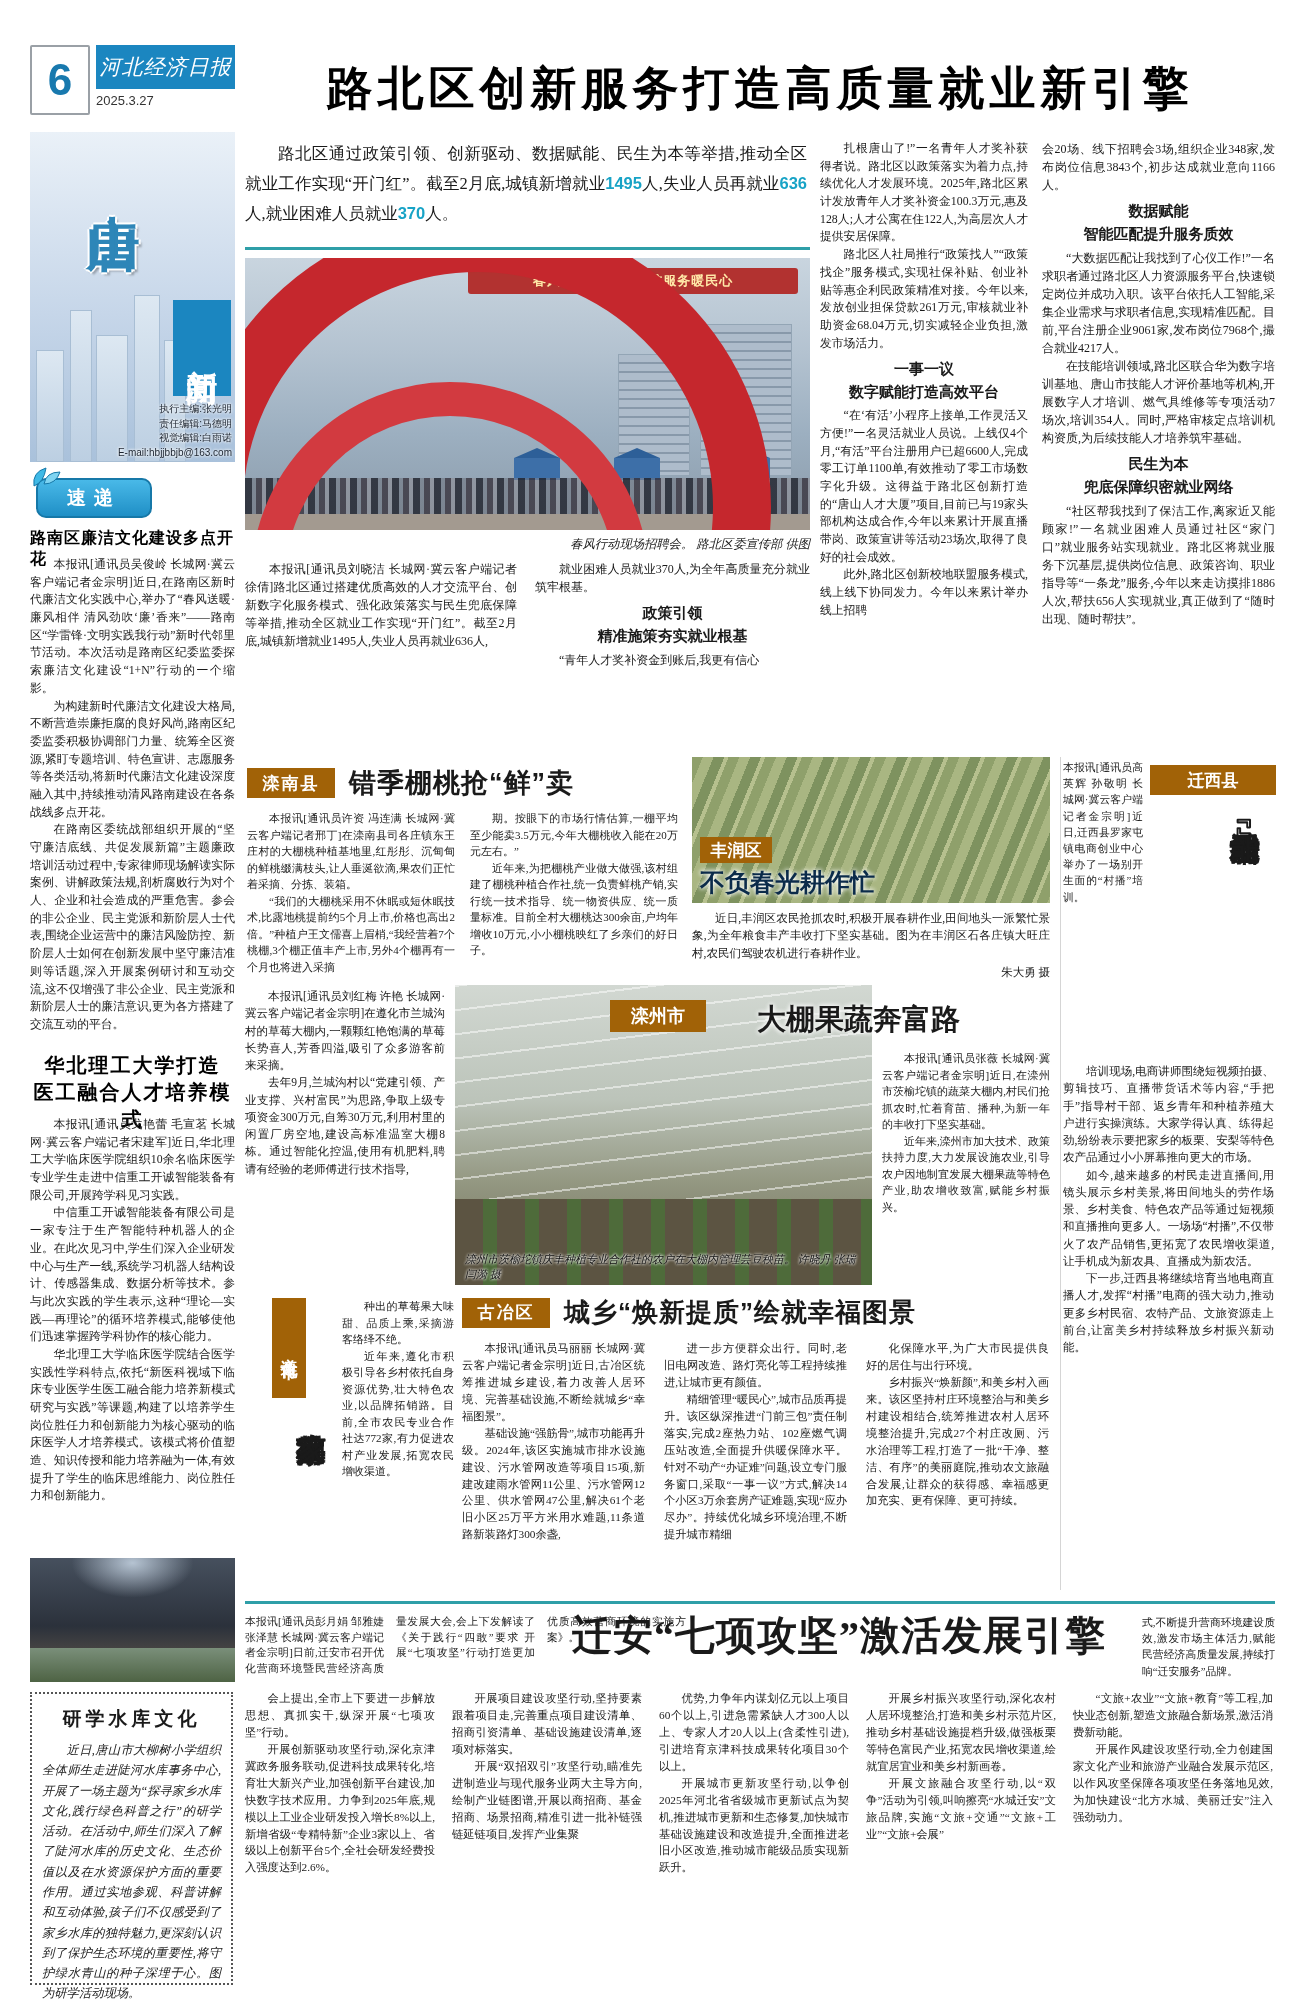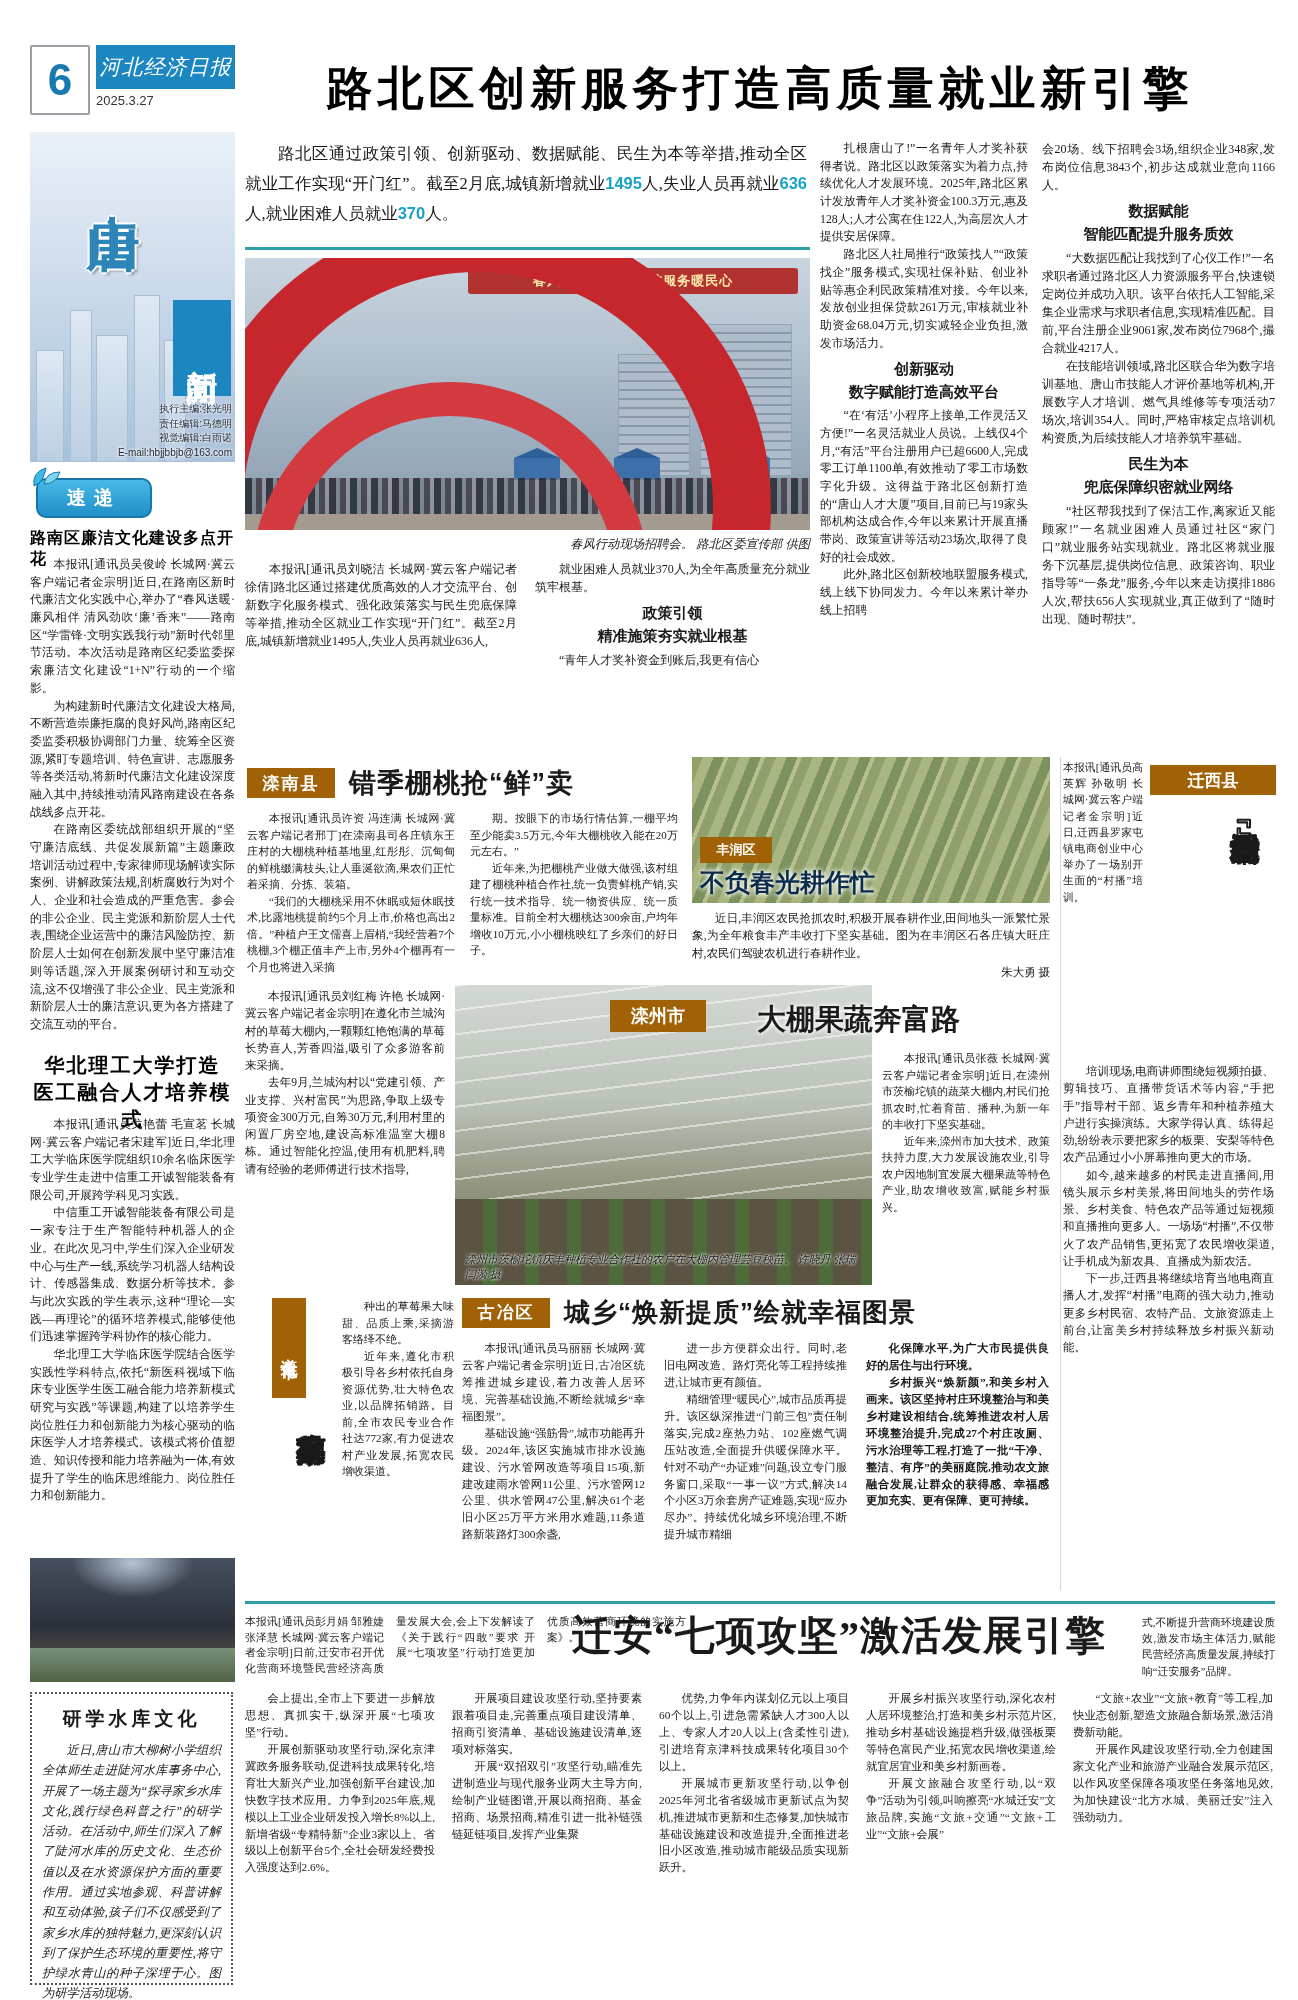--- a/index.html
+++ b/index.html
@@ -68,21 +68,21 @@
   .subhead{font-size:15px;margin:6px 0 4px;}
   
   .sec-head{display:flex;align-items:center;gap:14px;}
   .sec-label{width:88px;height:30px;font-size:17px;letter-spacing:2px;}
   .sec-title{font-size:27px;font-weight:900;font-family:"Liberation Sans",sans-serif;letter-spacing:1px;white-space:nowrap;}
   #ln-head{left:247px;top:765px;width:430px;}
   #ln-col1{left:247px;top:810px;width:208px;height:172px;font-size:11px;}
   #ln-col2{left:470px;top:810px;width:208px;height:172px;font-size:11px;}
   #fr-photo{left:692px;top:757px;width:358px;height:146px;overflow:hidden;
             background:repeating-linear-gradient(112deg,#8fa06b 0 10px,#a9b682 10px 20px,#7e925f 20px 30px,#b6c08e 30px 34px);}
-  #fr-label{position:absolute;left:8px;bottom:40px;width:72px;height:26px;font-size:13px;}
+  #fr-label{position:absolute;left:8px;bottom:40px;width:72px;height:26px;font-size:17px;}
   #fr-title{position:absolute;left:8px;bottom:4px;font-size:25px;font-weight:900;color:#0b2b4a;
             font-family:"Liberation Sans",sans-serif;text-shadow:0 0 5px #fff,0 0 5px #fff;}
   #fr-caption{left:692px;top:910px;width:358px;height:72px;font-size:11.5px;}
   #fr-credit{text-align:right;margin-top:2px;font-size:11.5px;}
   #qx-block{left:1060px;top:757px;width:215px;height:833px;border-left:1px solid #d5d5d5;padding-left:0;}
   #qx-side{position:absolute;left:2px;top:2px;width:80px;height:296px;font-size:10.8px;}
   #qx-label{position:absolute;right:0;top:8px;width:126px;height:30px;font-size:17px;}
   #qx-vtitle{position:absolute;right:2px;top:52px;height:210px;width:124px;font-size:30px;font-weight:900;
              font-family:"Liberation Sans",sans-serif;line-height:1.9;}
   #qx-body{position:absolute;left:2px;top:306px;width:211px;height:524px;font-size:11.5px;}
@@ -214,21 +214,21 @@
         <div>政策引领</div>
         <div>精准施策夯实就业根基</div>
       </div>
     <p class="para">“青年人才奖补资金到账后,我更有信心</p>
   </div>
 
   <div id="ms-col3" class="abs ms-col body-txt">
     <p class="para">扎根唐山了!”一名青年人才奖补获得者说。路北区以政策落实为着力点,持续优化人才发展环境。2025年,路北区累计发放青年人才奖补资金100.3万元,惠及128人;人才公寓在住122人,为高层次人才提供安居保障。</p>
     <p class="para">路北区人社局推行“政策找人”“政策找企”服务模式,实现社保补贴、创业补贴等惠企利民政策精准对接。今年以来,发放创业担保贷款261万元,审核就业补助资金68.04万元,切实减轻企业负担,激发市场活力。</p>
     <div class="subhead">
-        <div>创新驱动</div>
+        <div>一事一议</div>
         <div>数字赋能打造高效平台</div>
       </div>
     <p class="para">“在‘有活’小程序上接单,工作灵活又方便!”一名灵活就业人员说。上线仅4个月,“有活”平台注册用户已超6600人,完成零工订单1100单,有效推动了零工市场数字化升级。这得益于路北区创新打造的“唐山人才大厦”项目,目前已与19家头部机构达成合作,今年以来累计开展直播带岗、政策宣讲等活动23场次,取得了良好的社会成效。</p>
     <p class="para">此外,路北区创新校地联盟服务模式,线上线下协同发力。今年以来累计举办线上招聘</p>
   </div>
 
   <div id="ms-col4" class="abs ms-col body-txt">
     <p class="para" style="text-indent:0;">会20场、线下招聘会3场,组织企业348家,发布岗位信息3843个,初步达成就业意向1166人。</p>
     <div class="subhead">
         <div>数据赋能</div>
@@ -306,21 +306,21 @@
     <div class="sec-title">城乡“焕新提质”绘就幸福图景</div>
   </div>
   <div class="abs gy-col body-txt" style="left:462px;">
       <p class="para">本报讯[通讯员马丽丽 长城网·冀云客户端记者金宗明]近日,古冶区统筹推进城乡建设,着力改善人居环境、完善基础设施,不断绘就城乡“幸福图景”。</p>
       <p class="para">基础设施“强筋骨”,城市功能再升级。2024年,该区实施城市排水设施建设、污水管网改造等项目15项,新建改建雨水管网11公里、污水管网12公里、供水管网47公里,解决61个老旧小区25万平方米用水难题,11条道路新装路灯300余盏,</p>
     </div>
   <div class="abs gy-col body-txt" style="left:664px;">
       <p class="para">进一步方便群众出行。同时,老旧电网改造、路灯亮化等工程持续推进,让城市更有颜值。</p>
       <p class="para">精细管理“暖民心”,城市品质再提升。该区纵深推进“门前三包”责任制落实,完成2座热力站、102座燃气调压站改造,全面提升供暖保障水平。针对不动产“办证难”问题,设立专门服务窗口,采取“一事一议”方式,解决14个小区3万余套房产证难题,实现“应办尽办”。持续优化城乡环境治理,不断提升城市精细</p>
     </div>
-  <div class="abs gy-col body-txt" style="left:866px;font-weight:bold;">
+  <div class="abs gy-col body-txt" style="left:866px;">
       <p class="para">化保障水平,为广大市民提供良好的居住与出行环境。</p>
       <p class="para">乡村振兴“焕新颜”,和美乡村入画来。该区坚持村庄环境整治与和美乡村建设相结合,统筹推进农村人居环境整治提升,完成27个村庄改厕、污水治理等工程,打造了一批“干净、整洁、有序”的美丽庭院,推动农文旅融合发展,让群众的获得感、幸福感更加充实、更有保障、更可持续。</p>
     </div>
 
   <div id="qa-rule" class="abs"></div>
   <div id="qa-byline" class="abs">本报讯[通讯员彭月娟 邹雅婕 张泽慧 长城网·冀云客户端记者金宗明]日前,迁安市召开优化营商环境暨民营经济高质量发展大会,会上下发解读了《关于践行“四敢”要求 开展“七项攻坚”行动打造更加优质高效营商环境的实施方案》。</div>
   <div id="qa-headline" class="abs">迁安“七项攻坚”激活发展引擎</div>
   <div id="qa-snippet" class="abs body-txt">式,不断提升营商环境建设质效,激发市场主体活力,赋能民营经济高质量发展,持续打响“迁安服务”品牌。</div>
   <div class="abs qa-col body-txt" style="left:245px;">
       <p class="para">会上提出,全市上下要进一步解放思想、真抓实干,纵深开展“七项攻坚”行动。</p>

